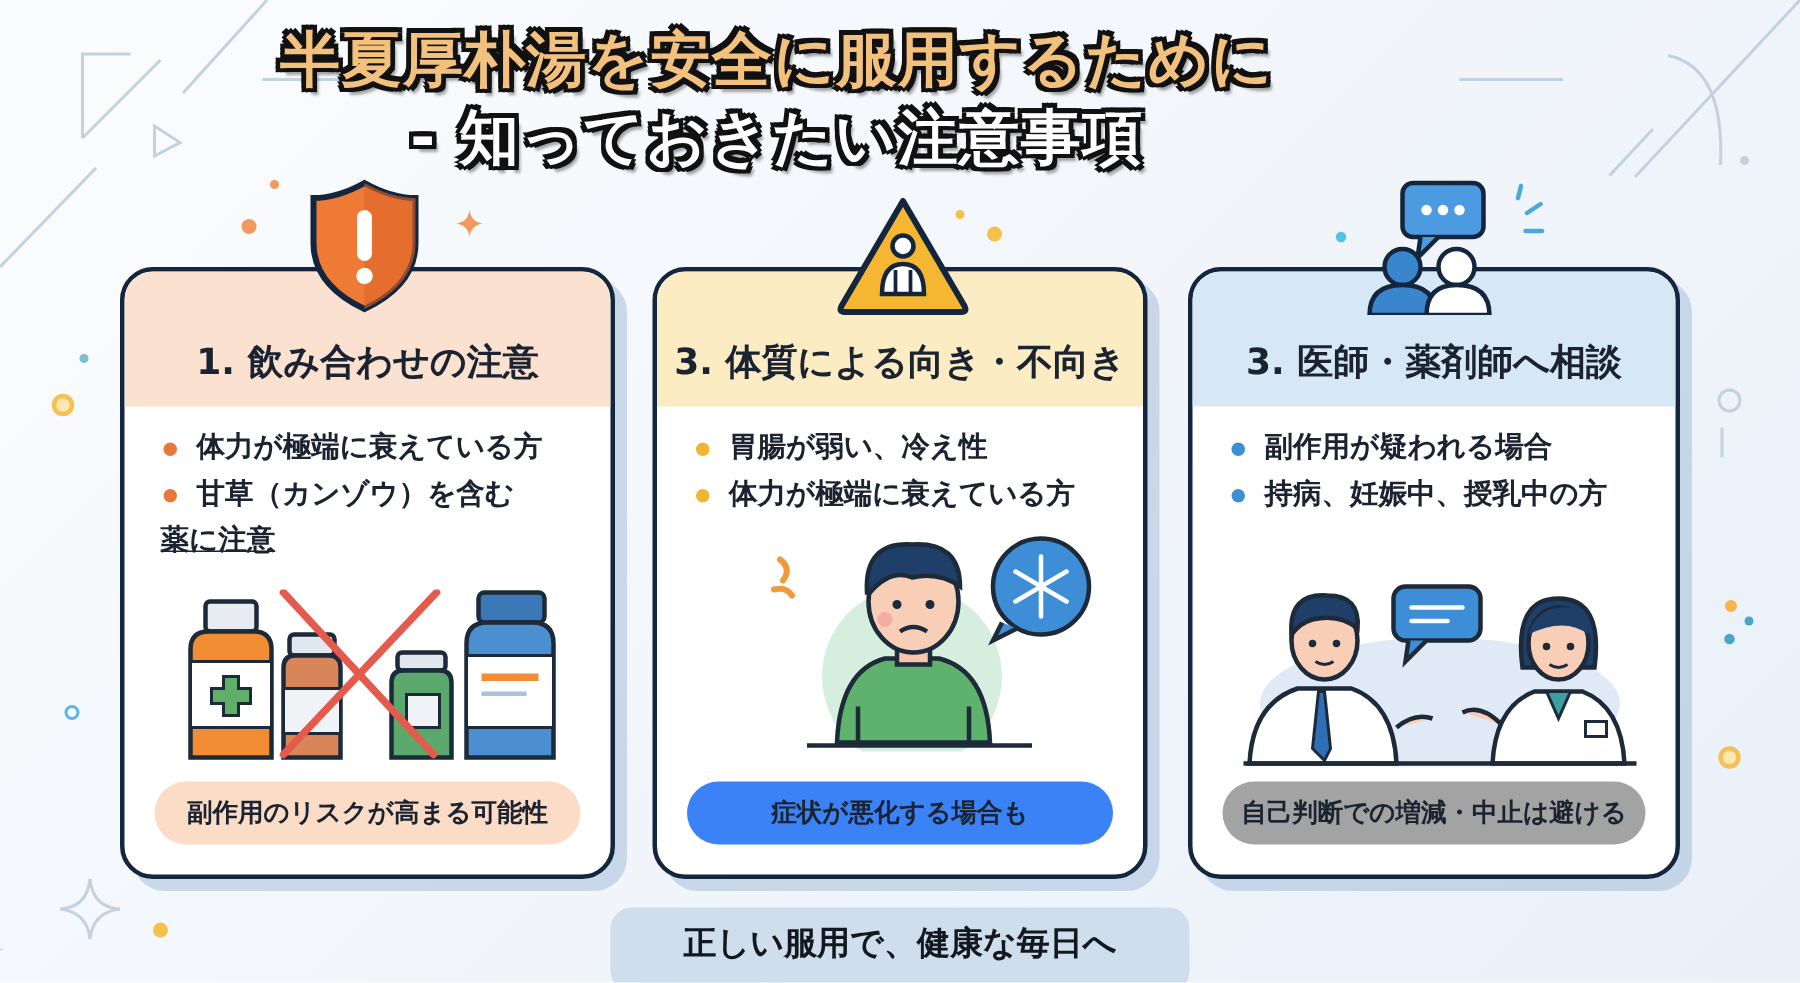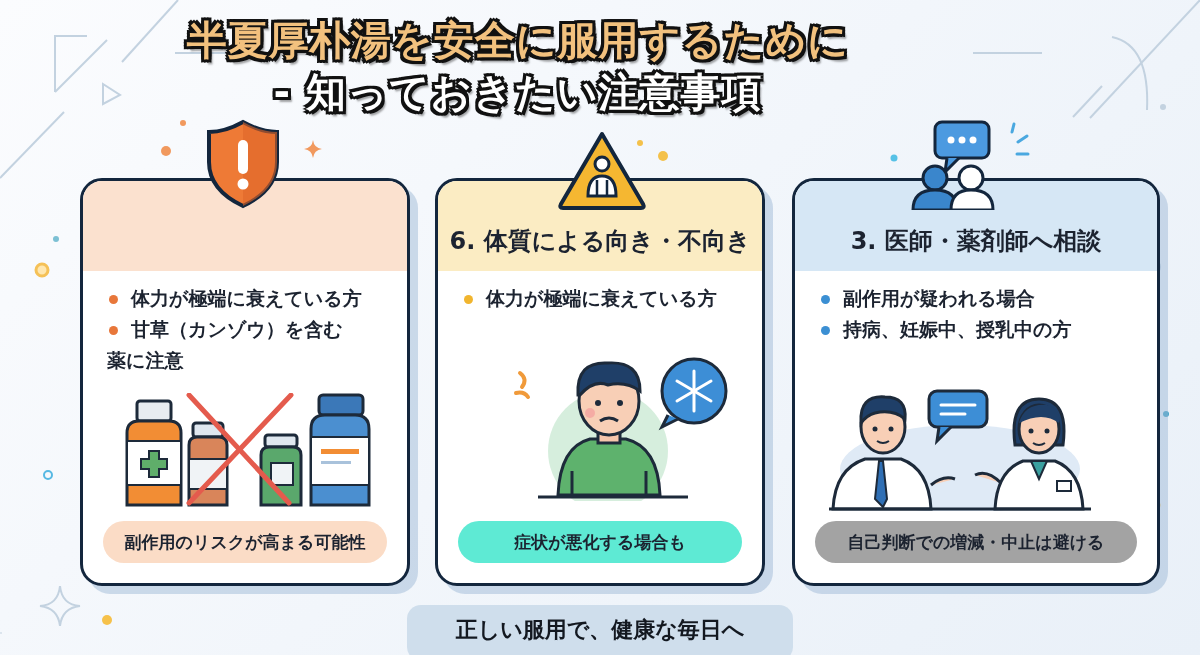--- a/index.html
+++ b/index.html
@@ -98,24 +98,25 @@
   <line x1="0" y1="633" x2="2" y2="633" stroke="#c3d2e0"></line>
 </svg>
 
 <div class="title-wrap">
   <div class="title-line l1">半夏厚朴湯を安全に服用するために</div>
   <div class="title-line l2">- 知っておきたい注意事項</div>
 </div>
 
 <div class="card" style="left:80px;width:330px;">
   <div class="band" style="background:#fbe1cf;"></div>
+  <div class="heading">1. 飲み合わせの注意</div>
   <ul>
     <li><span class="dot" style="background:#e8773a"></span><span>体力が極端に衰えている方</span></li>
     <li><span class="dot" style="background:#e8773a"></span><span>甘草（カンゾウ）を含む</span></li>
-    <li style="padding-left:2px;"><span>薬に注意</span></li>
+    <li style="padding-left:2px;text-decoration:underline;"><span>薬に注意</span></li>
   </ul>
   <svg class="illus" style="left:40px;top:212px" width="250" height="120" viewBox="0 0 250 120">
 
     <rect x="14" y="8" width="34" height="20" rx="3" fill="#e8ecf0" stroke="#1d2a3a" stroke-width="3"></rect>
     <path d="M4,40 Q4,28 16,28 L46,28 Q58,28 58,40 L58,112 L4,112 Z" fill="#f28d34" stroke="#1d2a3a" stroke-width="3"></path>
     <rect x="4" y="48" width="54" height="44" fill="#ffffff" stroke="#1d2a3a" stroke-width="2"></rect>
     <path d="M26,58 h10 v8 h8 v10 h-8 v8 h-10 v-8 h-8 v-10 h8 z" fill="#5fae6a" stroke="#1d2a3a" stroke-width="2"></path>
 
     <rect x="70" y="30" width="30" height="14" rx="3" fill="#dfe7ef" stroke="#1d2a3a" stroke-width="3"></rect>
     <path d="M66,52 Q66,44 74,44 L96,44 Q104,44 104,52 L104,112 L66,112 Z" fill="#d9855a" stroke="#1d2a3a" stroke-width="3"></path>
@@ -132,22 +133,23 @@
     <rect x="198" y="68" width="30" height="3" fill="#a9c2db"></rect>
 
     <line x1="66" y1="2" x2="166" y2="110" stroke="#e45b4d" stroke-width="5" stroke-linecap="round"></line>
     <line x1="168" y1="2" x2="66" y2="110" stroke="#e45b4d" stroke-width="5" stroke-linecap="round"></line>
   </svg>
   <div class="pill" style="background:#fbdcc6;">副作用のリスクが高まる可能性</div>
 </div>
 
 <div class="card" style="left:435px;width:330px;">
   <div class="band" style="background:#fbecc3;"></div>
-  <div class="heading">6. 体質による向き・不向き</div>
+  <div class="heading">3. 体質による向き・不向き</div>
   <ul>
+    <li><span class="dot" style="background:#f1b52e"></span><span>胃腸が弱い、冷え性</span></li>
     <li><span class="dot" style="background:#f1b52e"></span><span>体力が極端に衰えている方</span></li>
   </ul>
   <svg class="illus" style="left:60px;top:170px" width="240" height="150" viewBox="0 0 240 150">
     <circle cx="110" cy="100" r="60" fill="#d2ecd9" opacity="0.9"></circle>
     <path d="M22,22 Q30,28 24,36 M18,42 Q26,40 30,46" stroke="#f09a3a" stroke-width="4" fill="none" stroke-linecap="round"></path>
 
     <path d="M60,144 Q62,96 92,88 L128,88 Q160,96 162,144 Z" fill="#5eb26d" stroke="#1d2a3a" stroke-width="3"></path>
     <line x1="74" y1="120" x2="74" y2="144" stroke="#1d2a3a" stroke-width="3"></line>
     <line x1="148" y1="120" x2="148" y2="144" stroke="#1d2a3a" stroke-width="3"></line>
 
@@ -161,24 +163,24 @@
 
     <circle cx="196" cy="40" r="32" fill="#3d8ed6" stroke="#1d2a3a" stroke-width="3"></circle>
     <path d="M170,64 L164,76 L180,68" fill="#3d8ed6" stroke="#1d2a3a" stroke-width="3"></path>
     <g stroke="#ffffff" stroke-width="3" stroke-linecap="round">
       <line x1="196" y1="20" x2="196" y2="60"></line>
       <line x1="179" y1="30" x2="213" y2="50"></line>
       <line x1="179" y1="50" x2="213" y2="30"></line>
     </g>
     <line x1="40" y1="146" x2="190" y2="146" stroke="#1d2a3a" stroke-width="3"></line>
   </svg>
-  <div class="pill" style="background:#5eead4;">症状が悪化する場合も</div>
-</div>
-
-<div class="card" style="left:792px;width:368px;">
+  <div class="pill" style="background:#3b82f6;">症状が悪化する場合も</div>
+</div>
+
+<div class="card" style="left:792px;width:328px;">
   <div class="band" style="background:#d6e7f5;"></div>
   <div class="heading">3. 医師・薬剤師へ相談</div>
   <ul>
     <li><span class="dot" style="background:#3b8fd3"></span><span>副作用が疑われる場合</span></li>
     <li><span class="dot" style="background:#3b8fd3"></span><span>持病、妊娠中、授乳中の方</span></li>
   </ul>
   <svg class="illus" style="left:30px;top:208px" width="270" height="122" viewBox="0 0 270 122">
     <ellipse cx="135" cy="80" rx="120" ry="44" fill="#dfeaf6"></ellipse>
 
     <path d="M8,120 Q10,80 40,70 L76,70 Q104,80 106,120 Z" fill="#ffffff" stroke="#1d2a3a" stroke-width="3"></path>

